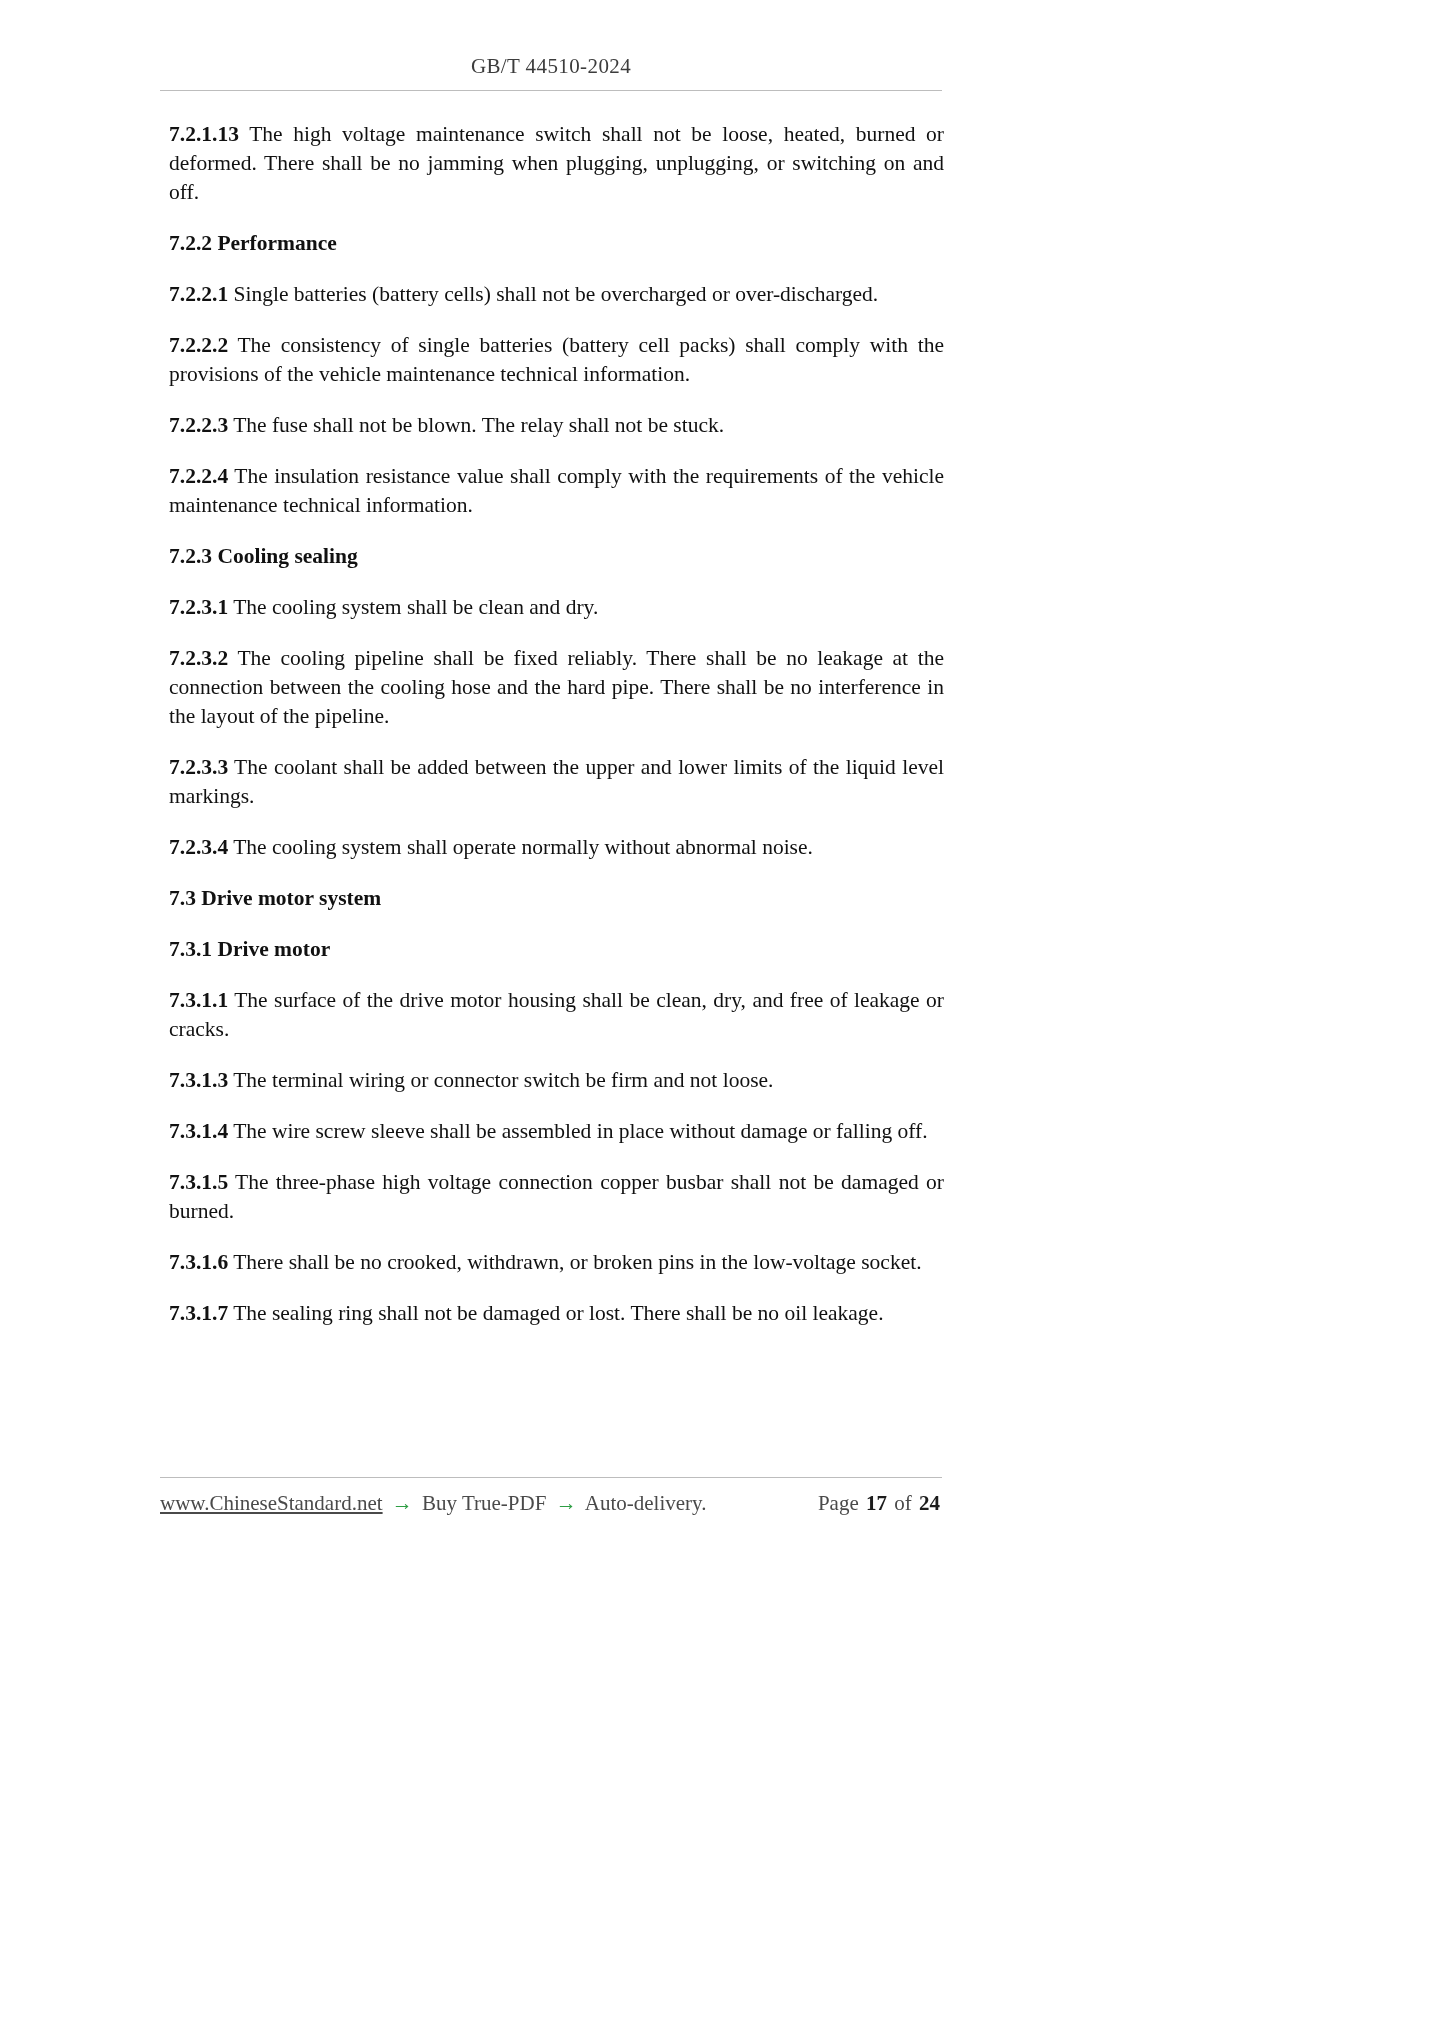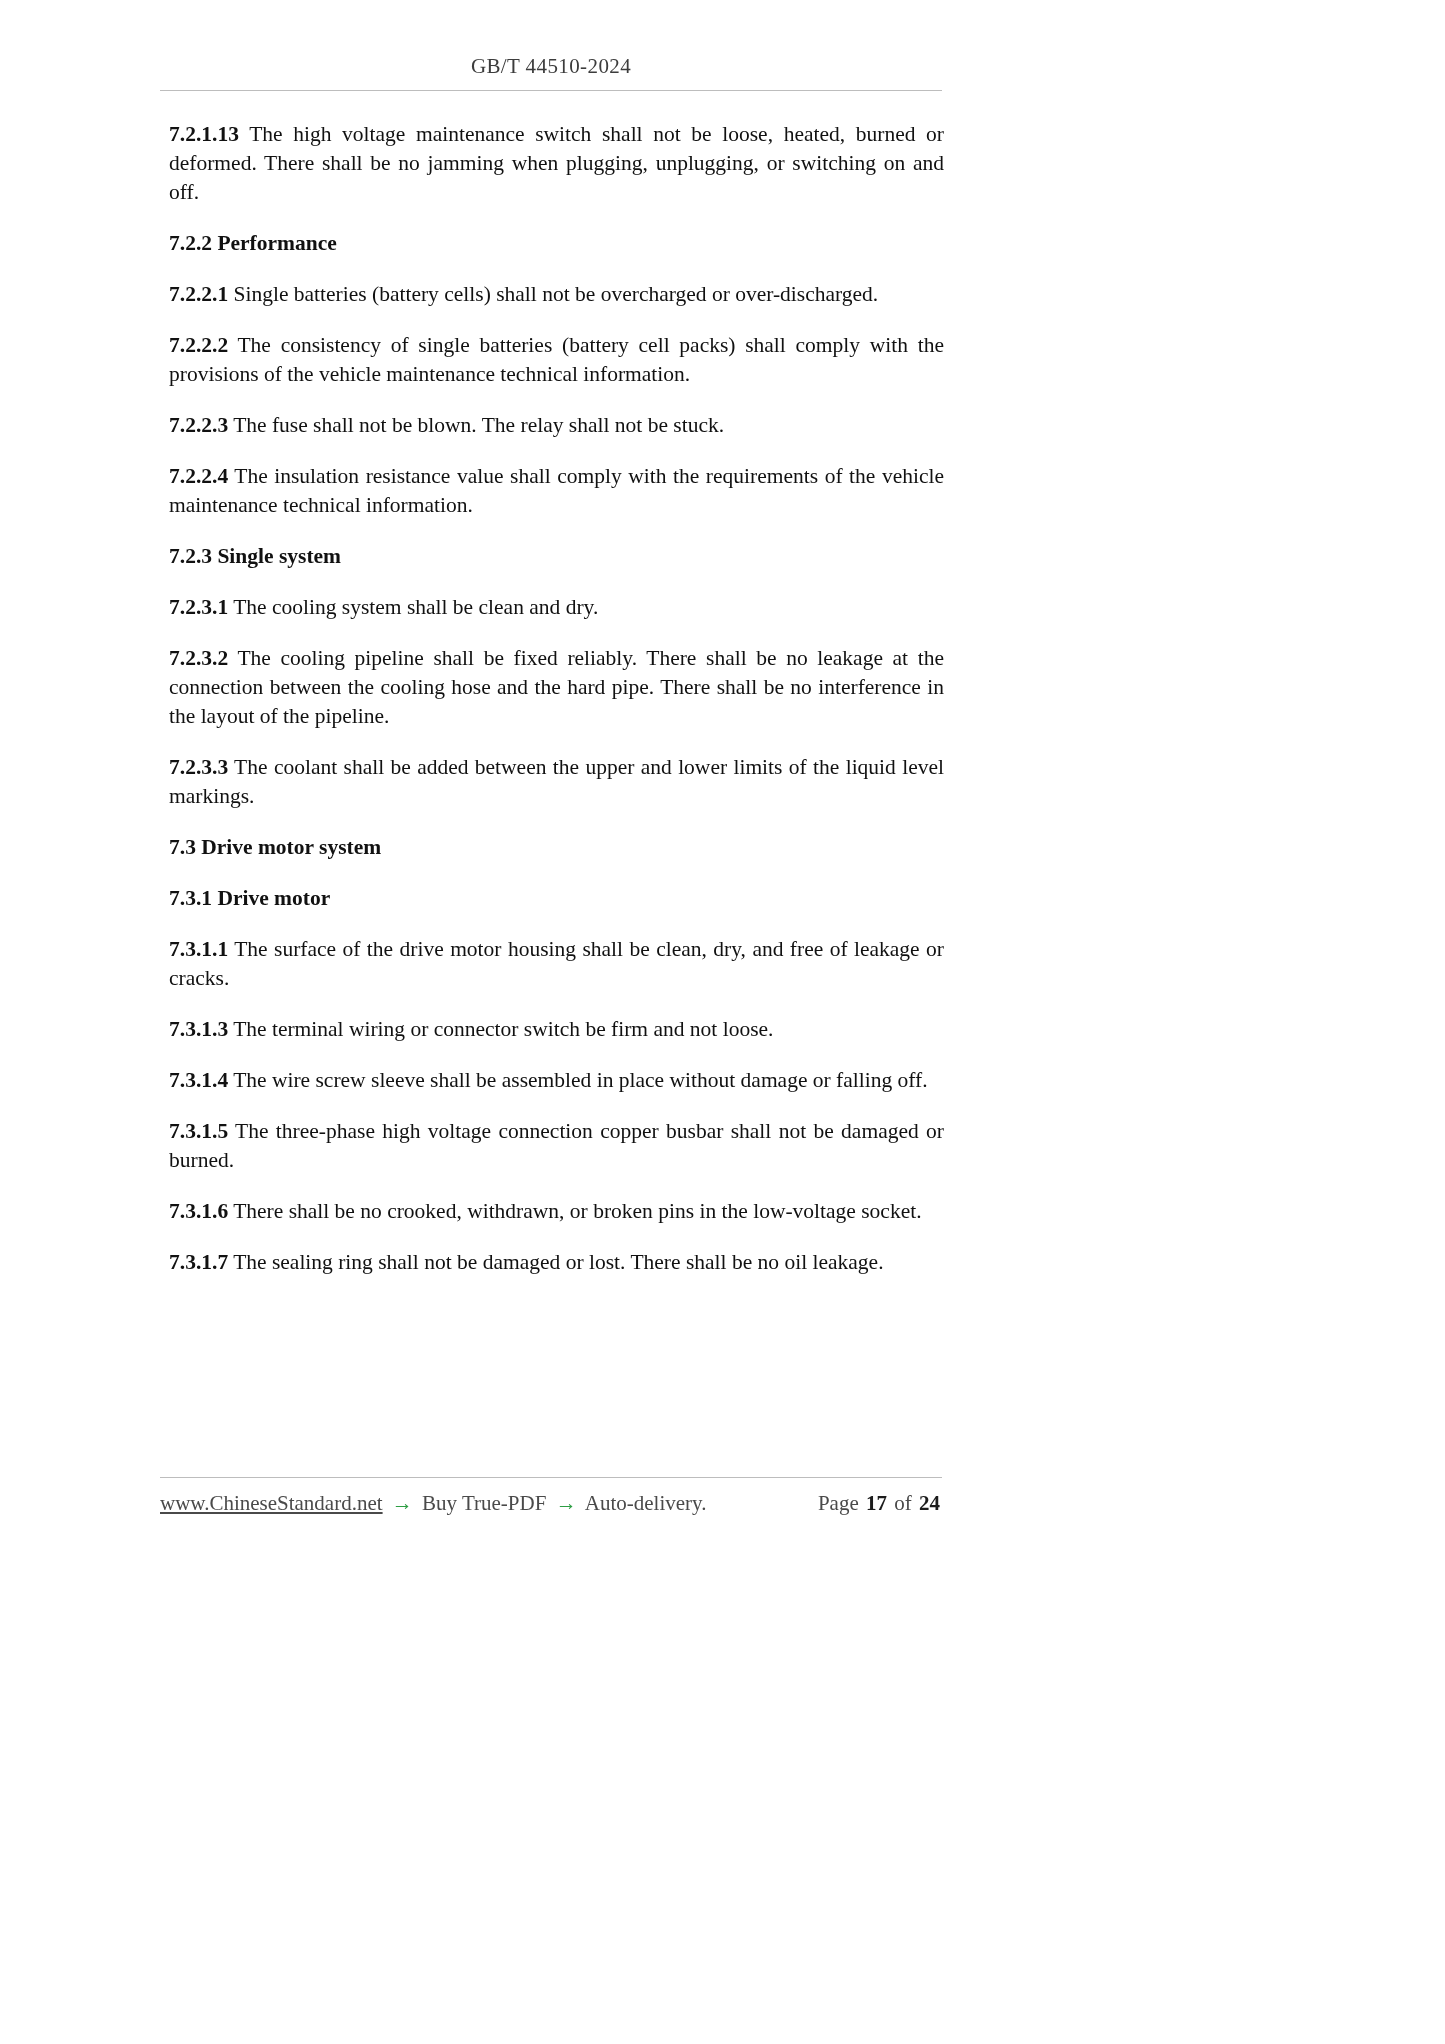--- a/index.html
+++ b/index.html
@@ -94,28 +94,29 @@
     <p class="para heading"><b class="num">7.2.2</b> <b>Performance</b></p>
 
     <p class="para"><b class="num">7.2.2.1</b> <span>Single batteries (battery cells) shall not be overcharged or over-discharged.</span></p>
 
     <p class="para"><b class="num">7.2.2.2</b> <span>The consistency of single batteries (battery cell packs) shall comply with the provisions of the vehicle maintenance technical information.</span></p>
 
     <p class="para"><b class="num">7.2.2.3</b> <span>The fuse shall not be blown. The relay shall not be stuck.</span></p>
 
     <p class="para"><b class="num">7.2.2.4</b> <span>The insulation resistance value shall comply with the requirements of the vehicle maintenance technical information.</span></p>
 
-    <p class="para heading"><b class="num">7.2.3</b> <b>Single system</b></p>
+    <p class="para heading"><b class="num">7.2.3</b> <b>Cooling sealing</b></p>
 
     <p class="para"><b class="num">7.2.3.1</b> <span>The cooling system shall be clean and dry.</span></p>
 
     <p class="para"><b class="num">7.2.3.2</b> <span>The cooling pipeline shall be fixed reliably. There shall be no leakage at the connection between the cooling hose and the hard pipe. There shall be no interference in the layout of the pipeline.</span></p>
 
     <p class="para"><b class="num">7.2.3.3</b> <span>The coolant shall be added between the upper and lower limits of the liquid level markings.</span></p>
 
+    <p class="para"><b class="num">7.2.3.4</b> <span>The cooling system shall operate normally without abnormal noise.</span></p>
 
     <p class="para heading"><b class="num">7.3</b> <b>Drive motor system</b></p>
 
     <p class="para heading"><b class="num">7.3.1</b> <b>Drive motor</b></p>
 
     <p class="para"><b class="num">7.3.1.1</b> <span>The surface of the drive motor housing shall be clean, dry, and free of leakage or cracks.</span></p>
 
 
     <p class="para"><b class="num">7.3.1.3</b> <span>The terminal wiring or connector switch be firm and not loose.</span></p>
 

